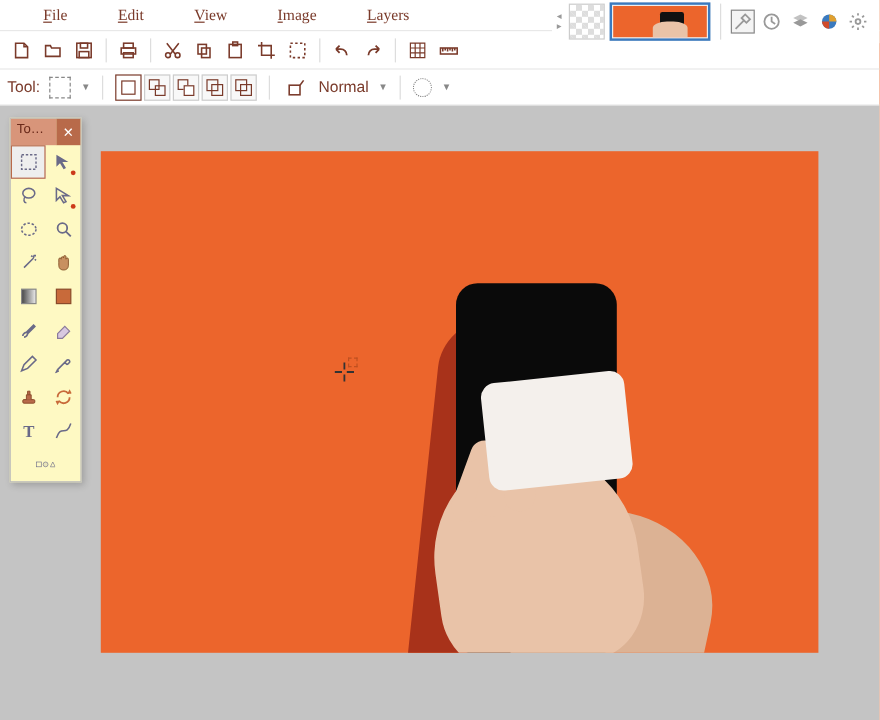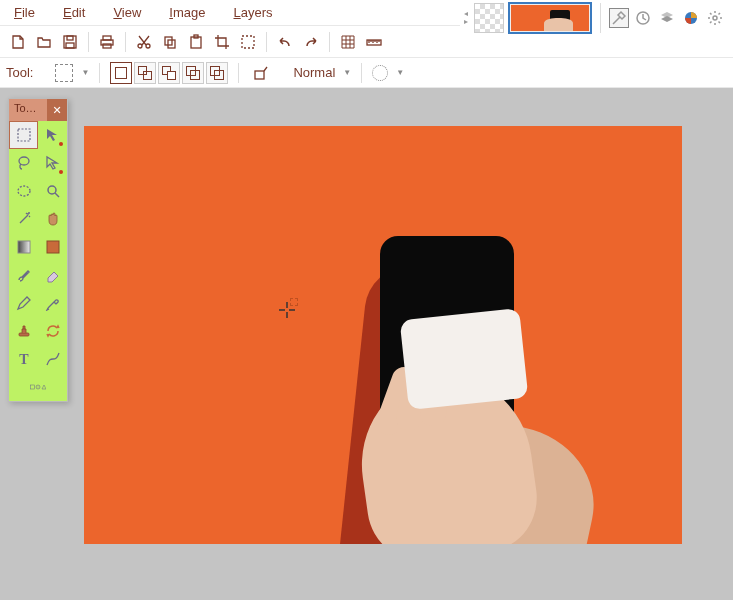--- a/index.html
+++ b/index.html
@@ -1,19 +1,19 @@
 <!DOCTYPE html>
 <html><head>
 <meta charset="utf-8">
 <style>
 * { box-sizing: border-box; margin: 0; padding: 0; }
 body { font-family: "Segoe UI", Tahoma, sans-serif; font-size: 13px; background: #fff; color: #7a3a2a; width: 733px; height: 600px; overflow: hidden; position: relative; }
 
 
-.menubar { display: flex; align-items: center; height: 26px; padding: 0 4px; gap: 8px; border-bottom: 1px solid #e8e8e8; }
+.menubar { display: flex; align-items: center; height: 26px; padding: 0 26px; gap: 22px; border-bottom: 1px solid #e8e8e8; font-family: Liberation Serif, serif; }
 .menuitem { padding: 4px 10px; cursor: default; }
 .menuitem u { text-decoration: underline; }
 
 
 .topstrip { position: absolute; top: 0; right: 0; height: 36px; display: flex; align-items: center; gap: 4px; padding: 2px 8px 2px 4px; background: #fff; }
 .topstrip .arrows { display: flex; flex-direction: column; font-size: 8px; color: #999; line-height: 8px; margin-right: 2px; }
 .thumb-wrap { width: 84px; height: 32px; border: 1px solid #999; background: #eee; display: flex; align-items: center; justify-content: center; padding: 1px; }
 .thumb-wrap.active { border: 2px solid #3a7abf; }
 .thumb { width: 100%; height: 100%; background: #ec652c; position: relative; overflow: hidden; }
 .thumb .phone { position: absolute; left: 50%; top: 20%; width: 26%; height: 75%; background: #111; border-radius: 2px; }
@@ -30,46 +30,46 @@
 .ticon.active { border: 1px solid #888; background: #f4f4f4; }
 
 
 .toolbar { display: flex; align-items: center; height: 32px; padding: 2px 6px; gap: 2px; border-bottom: 1px solid #e8e8e8; }
 .tbtn { width: 24px; height: 24px; display: flex; align-items: center; justify-content: center; color: #7a3a2a; }
 .tbtn svg { width: 16px; height: 16px; }
 .tsep { width: 1px; height: 20px; background: #ddd; margin: 0 4px; }
 
 
 .optbar { display: flex; align-items: center; height: 30px; padding: 2px 6px; gap: 6px; border-bottom: 1px solid #e8e8e8; }
-.optlabel { margin-right: 16px; }
+.optlabel { margin-right: 2px; }
 .swatch { width: 18px; height: 18px; border: 1px solid #aaa; }
 .swatch.dashed { border: 1px dashed #888; background: #fff; }
 .dropdown-arrow { font-size: 8px; color: #888; margin-left: 2px; }
 .selmode-group { display: flex; gap: 2px; }
 .selmode { width: 22px; height: 22px; border: 1px solid #ccc; background: #f8f8f8; display: flex; align-items: center; justify-content: center; position: relative; }
 .selmode.active { border-color: #7a3a2a; background: #fff; }
 .selmode .box { position: absolute; border: 1px solid #7a3a2a; }
-.blend-label { margin-left: 14px; }
+.blend-label { margin-left: 0; }
 .circle-dots { width: 16px; height: 16px; border: 1px dotted #888; border-radius: 50%; }
 
 
 .canvas-area { position: absolute; top: 88px; left: 0; right: 0; bottom: 0; background: #c4c4c4; }
 .canvas { position: absolute; left: 84px; top: 38px; width: 598px; height: 418px; background: #ec652c; overflow: hidden; }
 .canvas .shadow { position: absolute; left: 270px; top: 140px; width: 140px; height: 290px; background: #a8321a; border-radius: 40px 40px 0 0; transform: skewX(-6deg); }
 .canvas .phone { position: absolute; left: 296px; top: 110px; width: 134px; height: 310px; background: #0a0a0a; border-radius: 18px; }
 .canvas .hand1 { position: absolute; left: 278px; top: 250px; width: 170px; height: 180px; background: #e9c3a8; border-radius: 50% 50% 30% 30%; transform: rotate(-8deg); }
 .canvas .hand2 { position: absolute; left: 340px; top: 300px; width: 170px; height: 150px; background: #dcb294; border-radius: 50% 50% 30% 30%; transform: rotate(12deg); }
 .canvas .cloth { position: absolute; left: 320px; top: 188px; width: 120px; height: 90px; background: #f4f0ec; border-radius: 12px; transform: rotate(-6deg); }
 .canvas .finger { position: absolute; background: #e9c3a8; border-radius: 12px; }
 .cursor-cross { position: absolute; left: 194px; top: 175px; color: #333; pointer-events: none; }
 .cursor-cross svg { width: 18px; height: 18px; }
 .cursor-cross .marque { position: absolute; top: -3px; left: 12px; width: 8px; height: 8px; border: 1px dashed #c05020; }
 
 
-.tools-panel { position: absolute; left: 8px; top: 98px; width: 60px; background: #bef264; border: 1px solid #bbb; box-shadow: 2px 2px 6px rgba(0,0,0,.2); }
+.tools-panel { position: absolute; left: 8px; top: 98px; width: 60px; background: #fef9c3; border: 1px solid #bbb; box-shadow: 2px 2px 6px rgba(0,0,0,.2); }
 .tools-head { display: flex; height: 22px; }
 .tools-head .title { flex: 1; background: #d8957a; color: #6a2a1a; font-size: 11px; padding: 3px 5px; overflow: hidden; white-space: nowrap; }
 .tools-head .close { width: 20px; background: #b86a4a; color: #fff; display: flex; align-items: center; justify-content: center; font-size: 11px; }
 .tools-grid { display: grid; grid-template-columns: 1fr 1fr; }
 .tool { height: 28px; display: flex; align-items: center; justify-content: center; color: #6a6a88; position: relative; }
 .tool.active { background: #eee; border: 1px solid #b86a4a; }
 .tool svg { width: 16px; height: 16px; }
 .tool.brown svg { color: #8a4a2a; }
 .tool.red-dot::after { content: ""; position: absolute; bottom: 3px; right: 4px; width: 4px; height: 4px; background: #cc3a1a; border-radius: 50%; }
 .shapes-row { height: 28px; display: flex; align-items: center; justify-content: center; gap: 1px; padding: 0 4px; }

